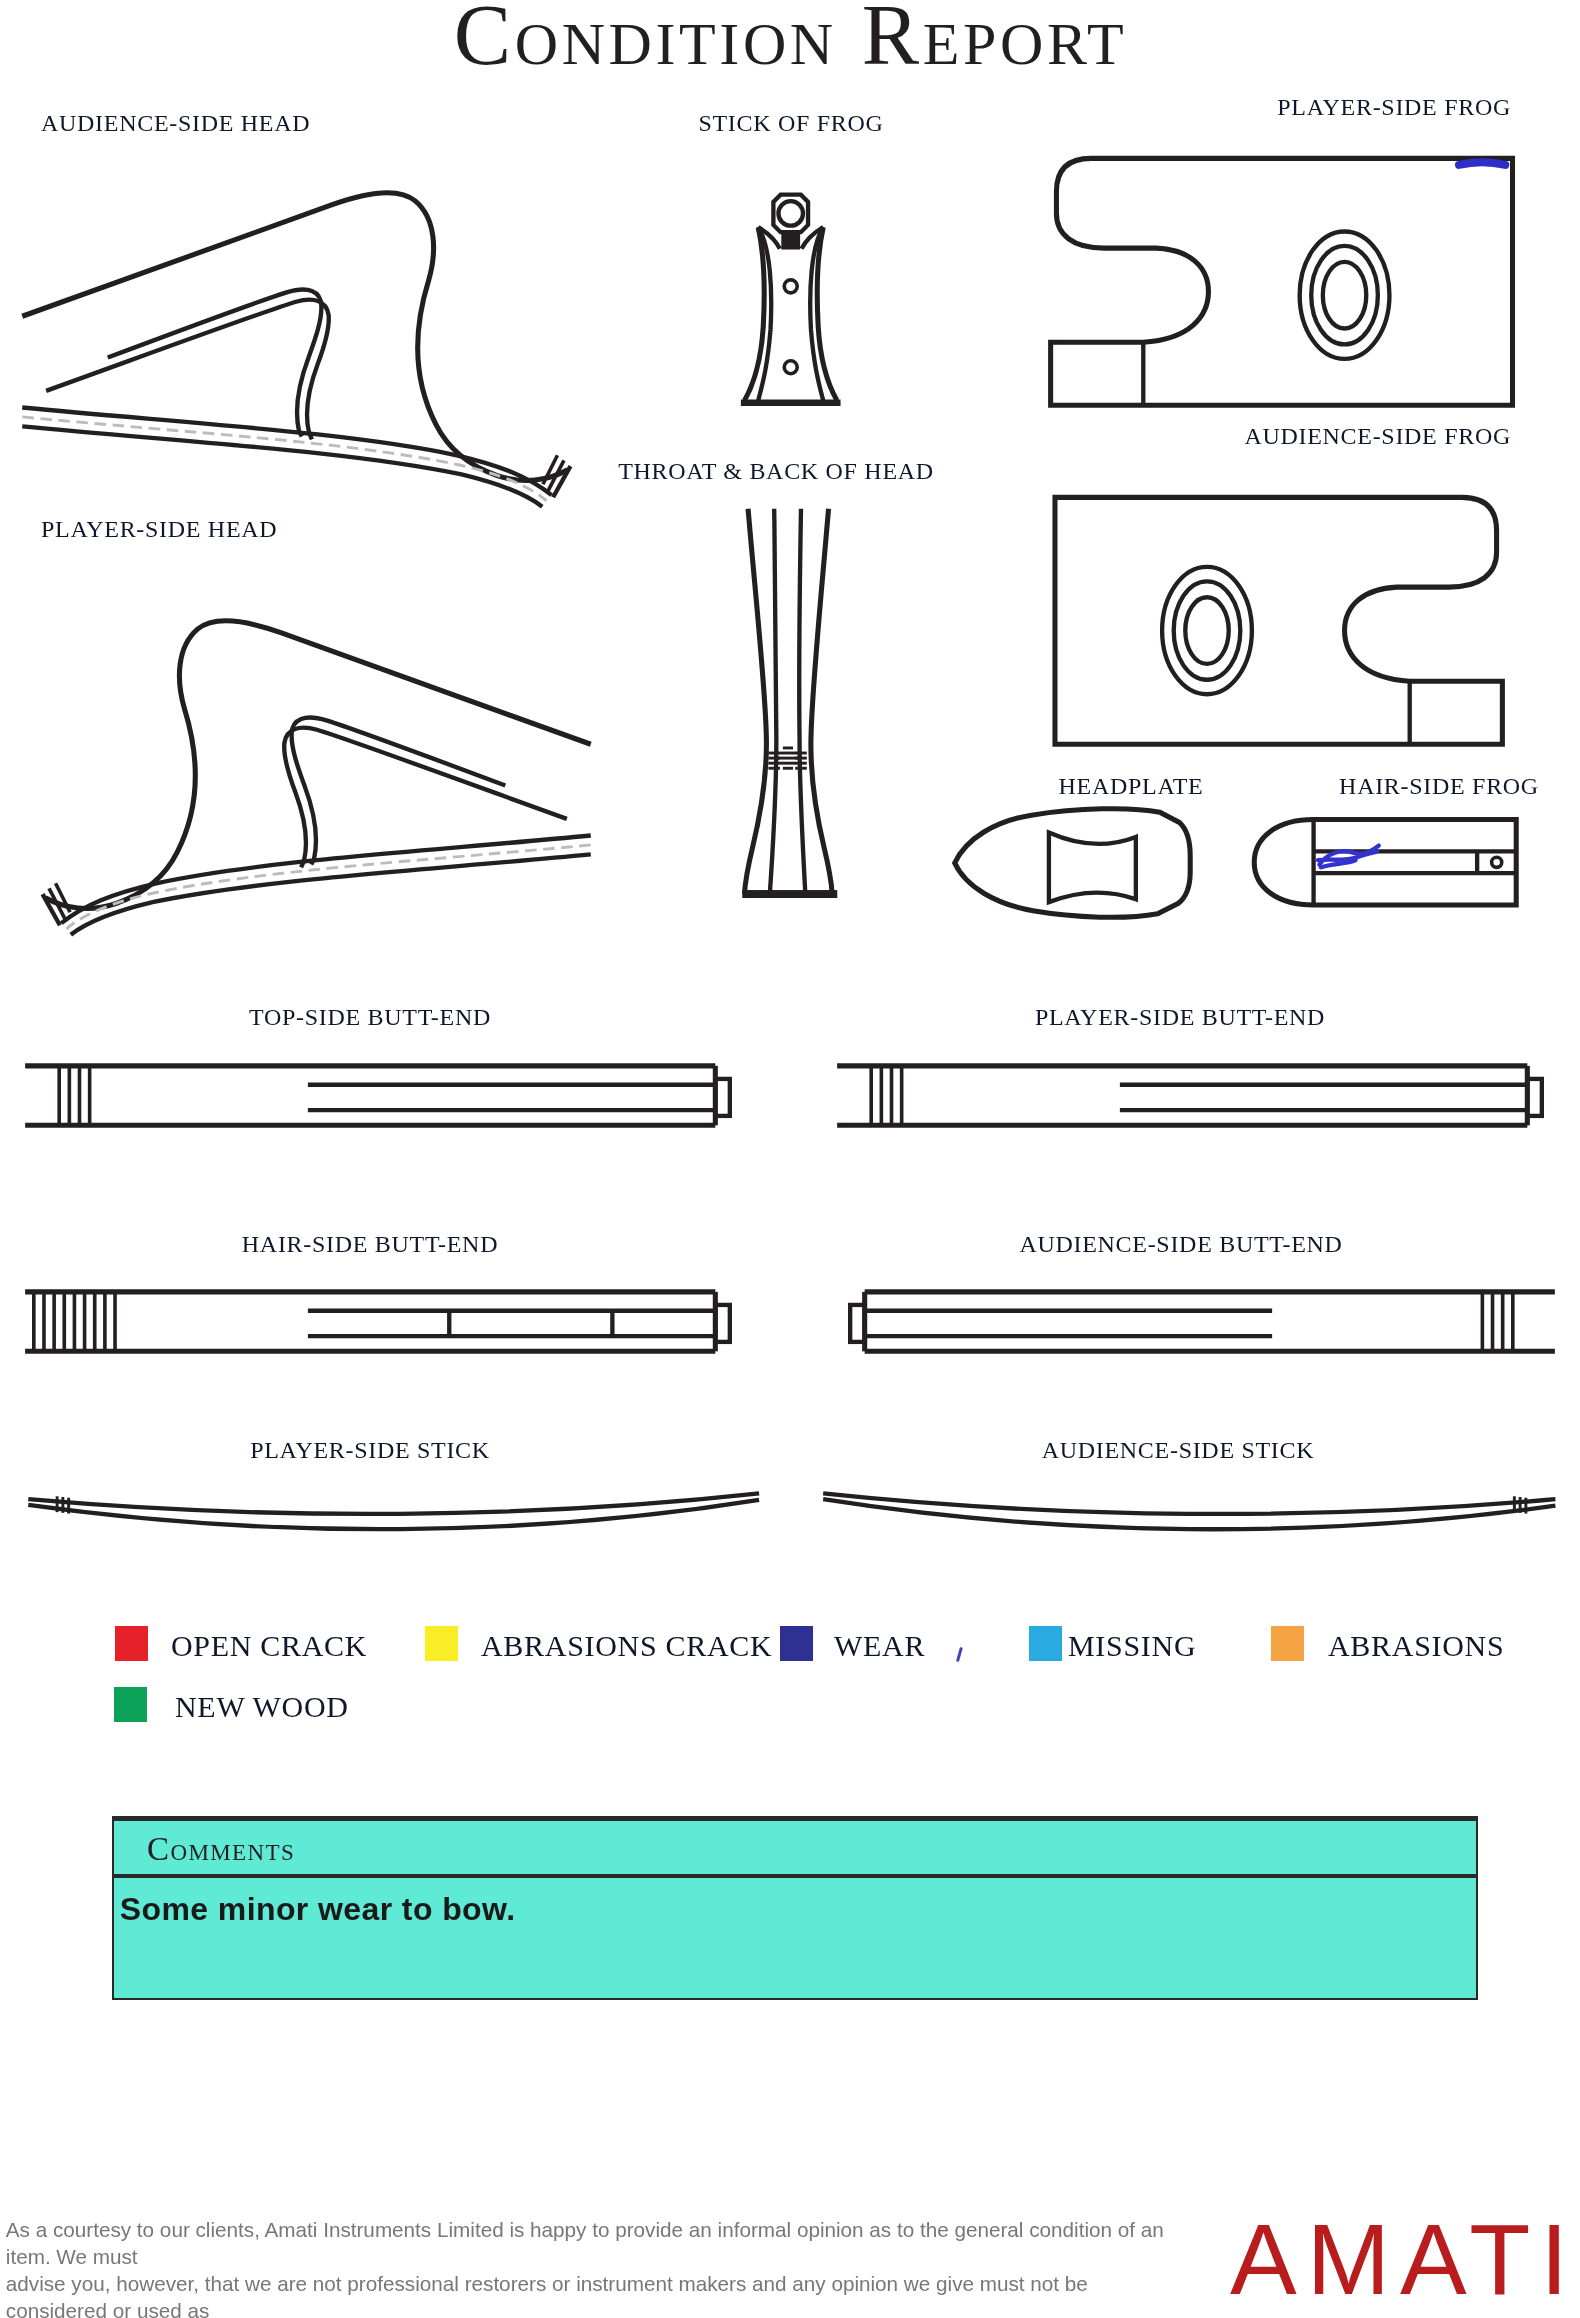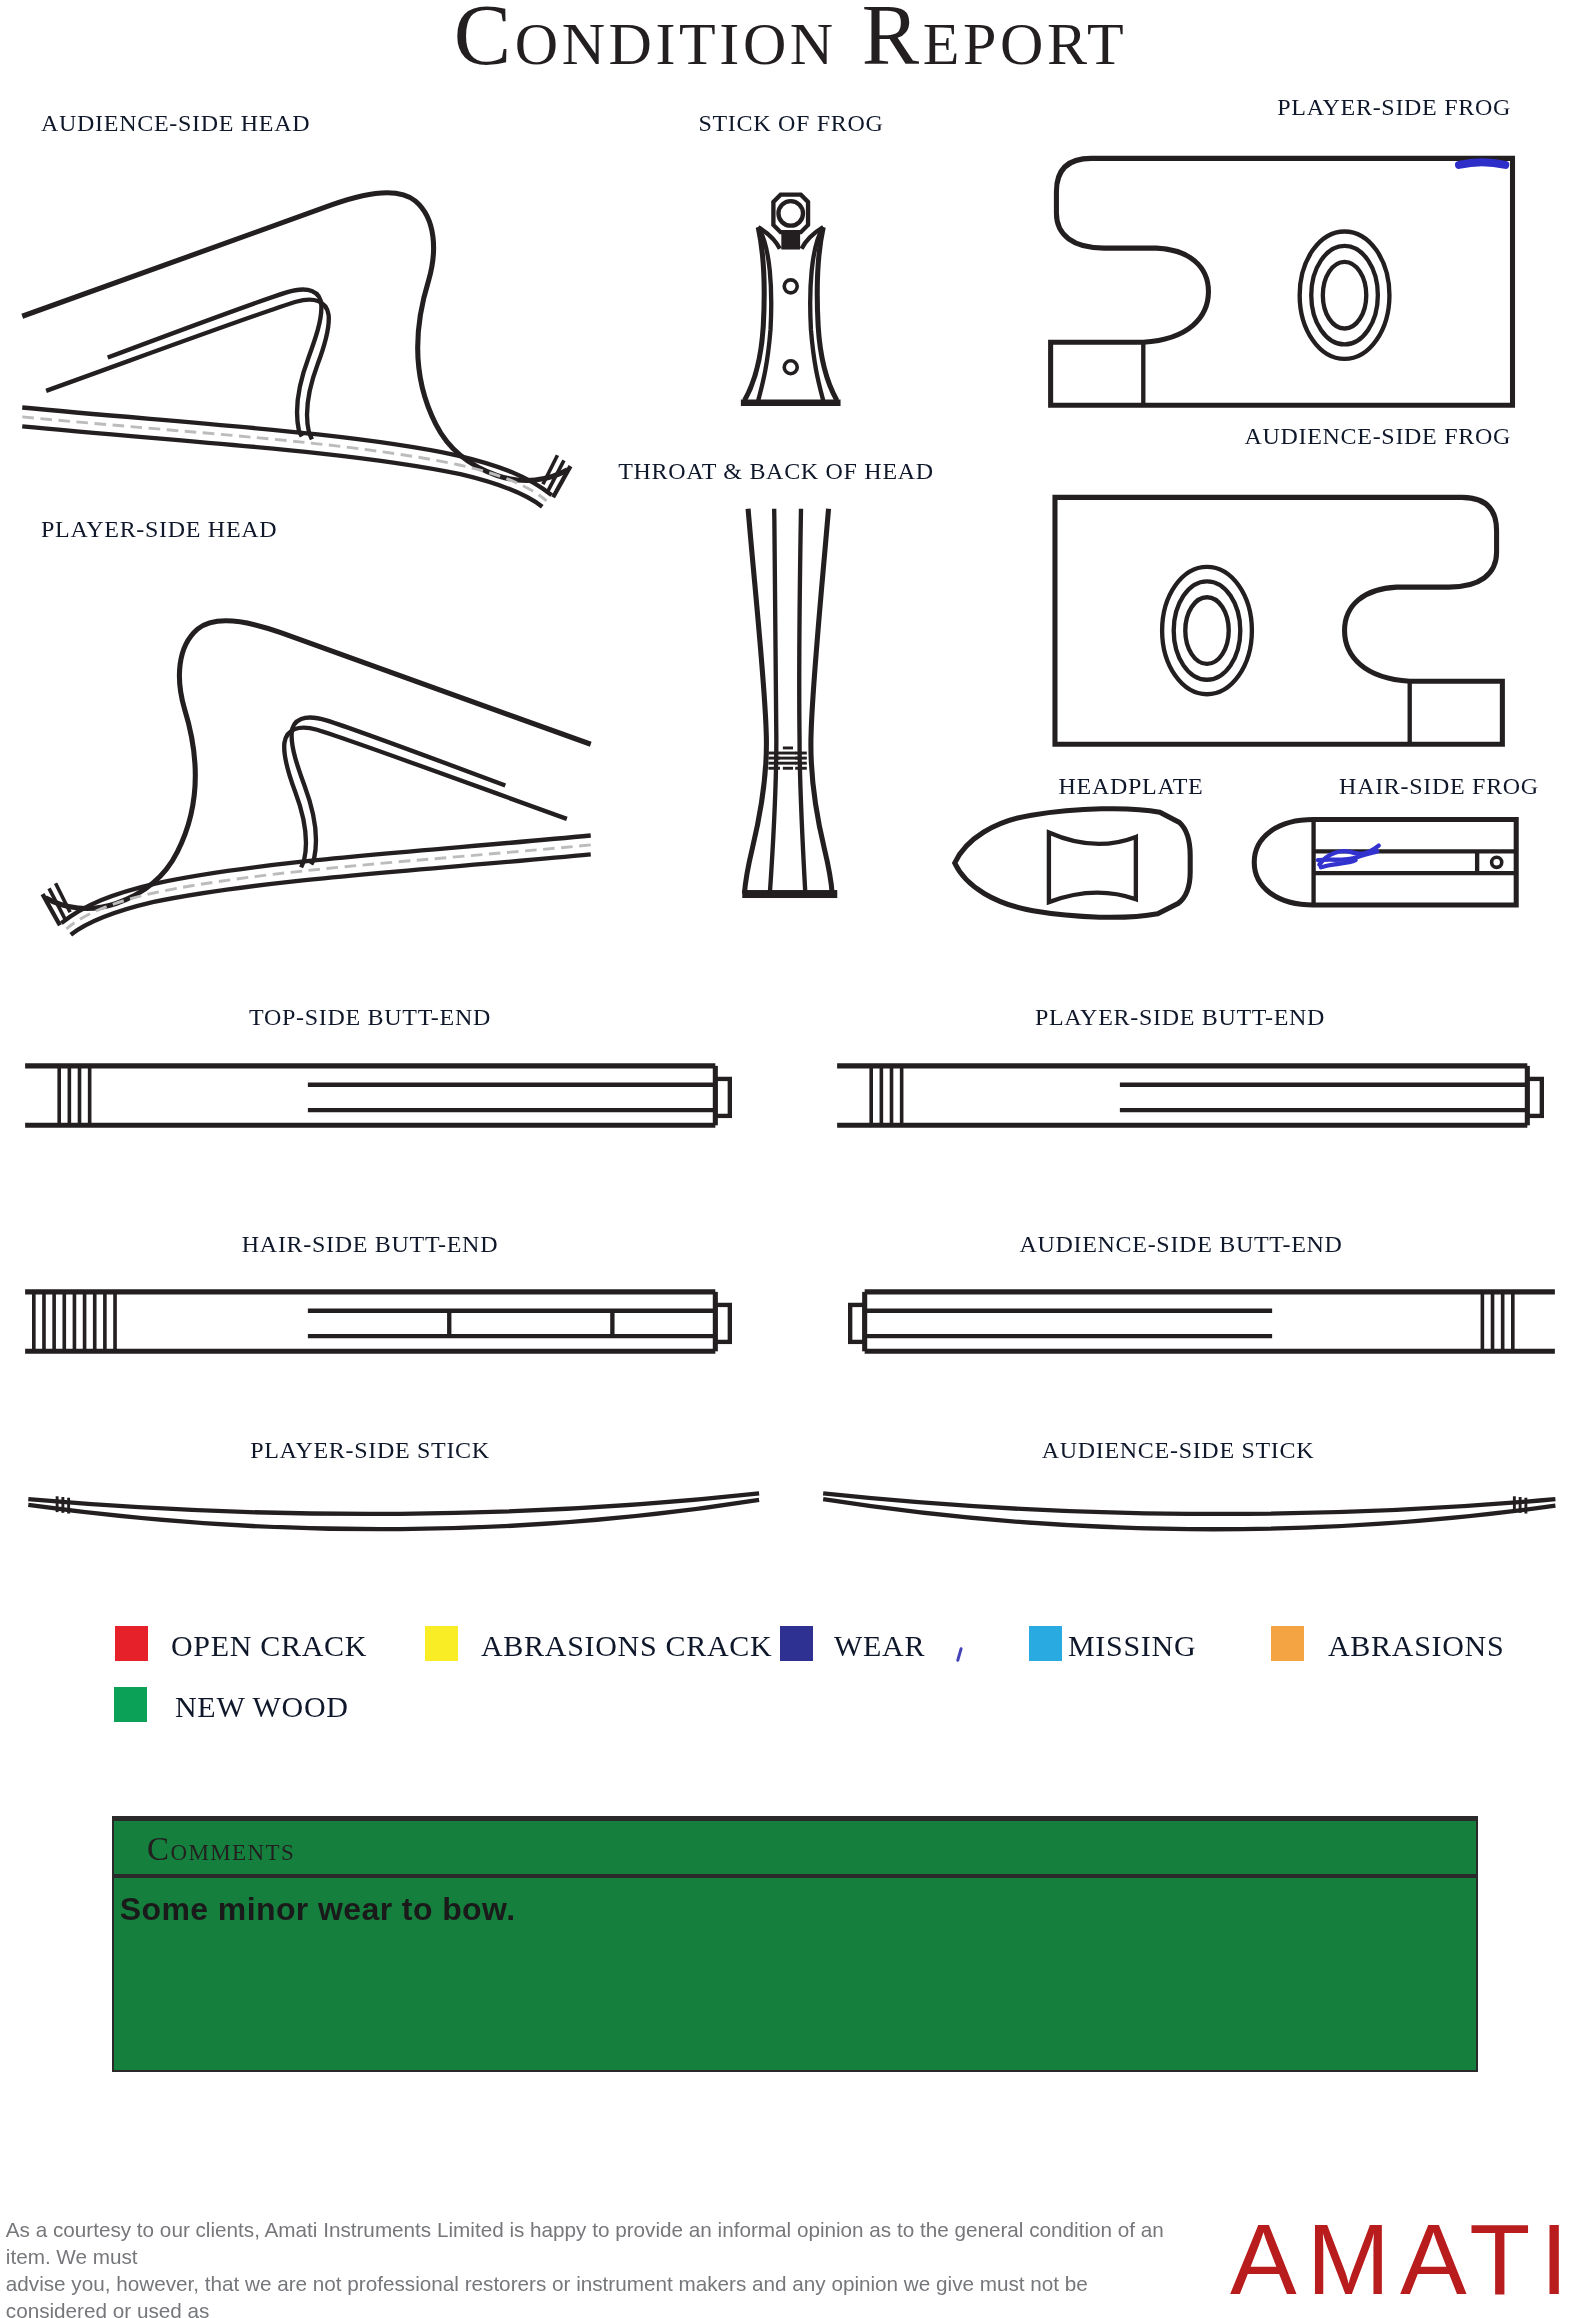--- a/index.html
+++ b/index.html
@@ -8,22 +8,22 @@
   .abs{position:absolute;}
   .title{position:absolute;left:50%;top:-10px;transform:translateX(-50%);
          font-variant:small-caps;font-size:86px;letter-spacing:3.6px;line-height:1.05;
          color:#231f20;white-space:nowrap;}
   .lbl{position:absolute;font-size:24px;letter-spacing:0.7px;white-space:nowrap;color:#0f172a;}
   .lbl.ctr{transform:translateX(-50%);}
   .lbl.rgt{transform:translateX(-100%);}
   .leg{font-size:30px;letter-spacing:0.7px;}
   .swatch{position:absolute;width:33px;height:35px;}
   .stray-mark{position:absolute;width:2.9px;height:14.5px;transform:rotate(16deg);border-radius:1.4px;}
-  .comments-box{position:absolute;left:112px;top:1816px;width:1366px;height:256px;
-                border:2.2px solid #2a2a2a;border-top-width:5px;box-sizing:border-box;background:#15803d;}
+  .comments-box{position:absolute;left:112px;top:1816px;width:1366px;height:184px;
+                border:2.2px solid #2a2a2a;border-top-width:5px;box-sizing:border-box;background:#5eead4;}
   .comments-header{height:43px;border-bottom:4.3px solid #2a2a2a;padding:10px 0 0 33px;
                    font-variant:small-caps;font-size:33px;letter-spacing:1.4px;box-sizing:content-box;}
   .comments-text{padding:13px 7.2px 0 5.8px;font-family:"Liberation Sans", sans-serif;
                  font-weight:700;font-size:32px;letter-spacing:0.4px;color:#1a1a1a;}
   .footer-text{position:absolute;left:5.8px;top:2216px;width:1160px;
                font-family:"Liberation Sans", sans-serif;font-size:20.7px;line-height:27px;color:#76777b;}
   .brand{position:absolute;right:2.9px;top:2209px;font-family:"Liberation Sans", sans-serif;
          font-weight:200;font-size:100px;letter-spacing:10px;line-height:1;white-space:nowrap;}
   svg{overflow:visible;}
   .ink{stroke:#231f20;fill:none;}

